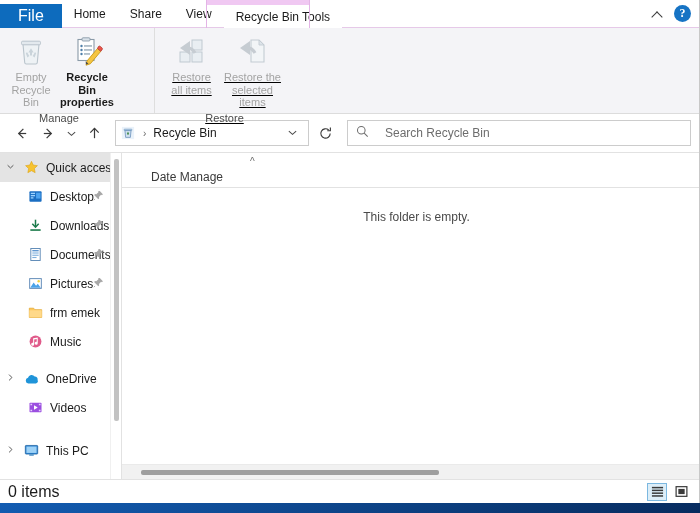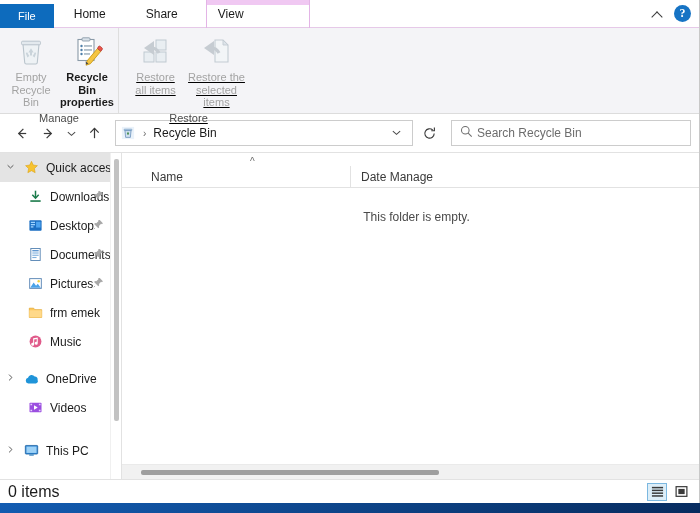--- a/index.html
+++ b/index.html
@@ -31,26 +31,26 @@
     position: absolute; left: 206px; top: 0; width: 104px; height: 5px;
     background: #f0c8f2;
   }
   .ctx-band-sides {
     position: absolute; left: 206px; top: 0; width: 104px; height: 28px;
     border-left: 1px solid #e3b4e6; border-right: 1px solid #e3b4e6;
     pointer-events: none;
   }
   .tab {
     display: flex; align-items: center; justify-content: center;
-    padding: 0 20px; font-size: 12px; color: #1b1b1b;
+    padding: 0 12px; font-size: 12px; color: #1b1b1b;
     height: 28px; cursor: default;
   }
   .tab.file {
     background: #0d6bbd; color: #ffffff; padding: 0 18px;
-    margin-top: 4px; height: 24px; font-size: 11px;
+    margin-top: 4px; height: 24px; font-size: 16px;
   }
   .tab.ctx {
     background: #ffffff; margin-top: 5px; height: 23px;
     font-size: 12px; color: #1b1b1b;
   }
   .tabstrip-right {
     margin-left: auto; display: flex; align-items: center; gap: 9px;
     padding-right: 8px;
   }
   .chev-up {
@@ -67,21 +67,21 @@
     background: #1673c4; color: #fff; font-size: 12px; font-weight: bold;
     display: flex; align-items: center; justify-content: center;
     font-family: "Liberation Serif", serif;
   }
 
   
   .ribbon {
     flex: 0 0 86px; height: 86px;
     background: #f4f4f7;
     border-bottom: 1px solid #dcdcdc;
-    display: flex; align-items: stretch;
+    display: flex; align-items: stretch; gap: 36px;
   }
   .rgroup {
     display: flex; flex-direction: column; align-items: center;
     position: relative; padding: 0 4px;
   }
   .rgroup + .rgroup { border-left: 1px solid #dedede; text-decoration: underline; }
   .rgroup-items { display: flex; flex: 1; align-items: flex-start; padding-top: 4px; }
   .rgroup-label {
     font-size: 11px; color: #4a4a4a; height: 18px; line-height: 18px;
     width: 100%; text-align: center;
@@ -120,23 +120,23 @@
     display: flex; align-items: center; justify-content: center;
   }
   .addr-sep { color: #6a6a6a; font-size: 10px; padding: 0 3px; }
   .addr-text { font-size: 12px; color: #1b1b1b; flex: 1; }
   .addr-chev { color: #4a4a4a; font-size: 9px; padding-right: 6px; }
   .refresh-btn {
     width: 26px; height: 26px; margin-left: 2px;
     display: flex; align-items: center; justify-content: center; color: #3a3a3a;
   }
   .searchbox {
-    width: 240px; height: 26px; margin-left: 8px;
+    width: 344px; height: 26px; margin-left: 8px;
     border: 1px solid #cccccc; background: #fff;
-    display: flex; align-items: center; padding: 0 8px; gap: 4px;
+    display: flex; align-items: center; padding: 0 8px; gap: 16px;
   }
   .search-ph { font-size: 12px; color: #6d6d6d; }
 
   
   .body { flex: 1; display: flex; min-height: 0; border-top: 1px solid #e2e2e2; }
 
   .sidebar {
     width: 122px; flex: 0 0 122px; background: #ffffff;
     position: relative; overflow: hidden;
     border-right: 1px solid #e2e2e2;
@@ -214,20 +214,21 @@
 
 <div id="window">
 
   <div class="tabstrip">
     <div class="ctx-band"></div>
     <div class="ctx-band-sides"></div>
     <div class="tab file">File</div>
     <div class="tab">Home</div>
     <div class="tab">Share</div>
     <div class="tab">View</div>
+    <div class="tab ctx">Recycle Bin Tools</div>
     <div class="tabstrip-right">
       <div class="chev-up"></div>
       <div class="help-btn">?</div>
     </div>
   </div>
 
   <div class="ribbon">
 
     <div class="rgroup" style="width:118px">
       <div class="rgroup-items">
@@ -378,46 +379,46 @@
                 <path d="M8 1.4 l1.9 4 4.4 0.6 -3.2 3.1 0.8 4.4 -3.9 -2.1 -3.9 2.1 0.8 -4.4 -3.2 -3.1 4.4 -0.6 Z" fill="#f7c330" stroke="#d9a114" stroke-width="0.6"></path>
               </svg>
           </span>
           <span class="slabel">Quick access</span>
         </div>
 
         <div class="sb-item sb-level2">
           <span class="indent"></span>
           <span class="sicon">
             <svg width="15" height="15" viewBox="0 0 16 16">
-              <path d="M8 1.8 V9" stroke="#1a7a4a" stroke-width="1.6"></path>
-              <path d="M4.6 6.2 L8 9.8 L11.4 6.2" stroke="#1a7a4a" stroke-width="1.6" fill="none"></path>
-              <rect x="2.5" y="12" width="11" height="1.7" fill="#1a7a4a"></rect>
-            </svg>
-          </span>
-          <span class="slabel">Downloads</span>
-          <span class="pin">
-            <svg width="11" height="11" viewBox="0 0 12 12">
-                <path d="M7.4 1.2 l3.4 3.4 -1 1 -1 -0.3 -2.3 2.3 0.3 1.4 -1 1 -4.6 -4.6 1 -1 1.4 0.3 2.3 -2.3 -0.3 -1 Z" fill="#a8a8a8"></path>
-                <path d="M2.2 9.8 L0.9 11.1" stroke="#a8a8a8" stroke-width="1"></path>
-              </svg>
-          </span>
-        </div>
-
-        <div class="sb-item sb-level2">
-          <span class="indent"></span>
-          <span class="sicon">
-            <svg width="15" height="15" viewBox="0 0 16 16">
               <rect x="1.5" y="2.5" width="13" height="11" rx="1" fill="#1b6ec2"></rect>
               <rect x="3" y="4" width="4.5" height="1.4" fill="#9fd3ff"></rect>
               <rect x="3" y="6.4" width="4.5" height="1.4" fill="#9fd3ff"></rect>
               <rect x="3" y="8.8" width="2.8" height="1.4" fill="#9fd3ff"></rect>
               <rect x="8.6" y="4" width="4.8" height="6.2" fill="#4da3f0"></rect>
             </svg>
           </span>
           <span class="slabel">Desktop</span>
+          <span class="pin">
+            <svg width="11" height="11" viewBox="0 0 12 12">
+                <path d="M7.4 1.2 l3.4 3.4 -1 1 -1 -0.3 -2.3 2.3 0.3 1.4 -1 1 -4.6 -4.6 1 -1 1.4 0.3 2.3 -2.3 -0.3 -1 Z" fill="#a8a8a8"></path>
+                <path d="M2.2 9.8 L0.9 11.1" stroke="#a8a8a8" stroke-width="1"></path>
+              </svg>
+          </span>
+        </div>
+
+        <div class="sb-item sb-level2">
+          <span class="indent"></span>
+          <span class="sicon">
+            <svg width="15" height="15" viewBox="0 0 16 16">
+              <path d="M8 1.8 V9" stroke="#1a7a4a" stroke-width="1.6"></path>
+              <path d="M4.6 6.2 L8 9.8 L11.4 6.2" stroke="#1a7a4a" stroke-width="1.6" fill="none"></path>
+              <rect x="2.5" y="12" width="11" height="1.7" fill="#1a7a4a"></rect>
+            </svg>
+          </span>
+          <span class="slabel">Downloads</span>
           <span class="pin">
             <svg width="11" height="11" viewBox="0 0 12 12">
                 <path d="M7.4 1.2 l3.4 3.4 -1 1 -1 -0.3 -2.3 2.3 0.3 1.4 -1 1 -4.6 -4.6 1 -1 1.4 0.3 2.3 -2.3 -0.3 -1 Z" fill="#a8a8a8"></path>
                 <path d="M2.2 9.8 L0.9 11.1" stroke="#a8a8a8" stroke-width="1"></path>
               </svg>
           </span>
         </div>
 
         <div class="sb-item sb-level2">
           <span class="indent"></span>
@@ -528,21 +529,20 @@
       <div class="sb-vscroll">
         <div class="sb-vthumb"></div>
       </div>
     </div>
 
     <div class="content">
       <div class="sortcap">
         <span class="caret">^</span>
       </div>
       <div class="colhead">
-        <div class="col" style="width:228px">Name</div>
         <div class="col" style="flex:1">Date Manage</div>
       </div>
       <div class="filelist">
         <div class="empty-msg">This folder is empty.</div>
       </div>
       <div class="hscroll">
         <div class="hthumb"></div>
       </div>
     </div>
   </div>

